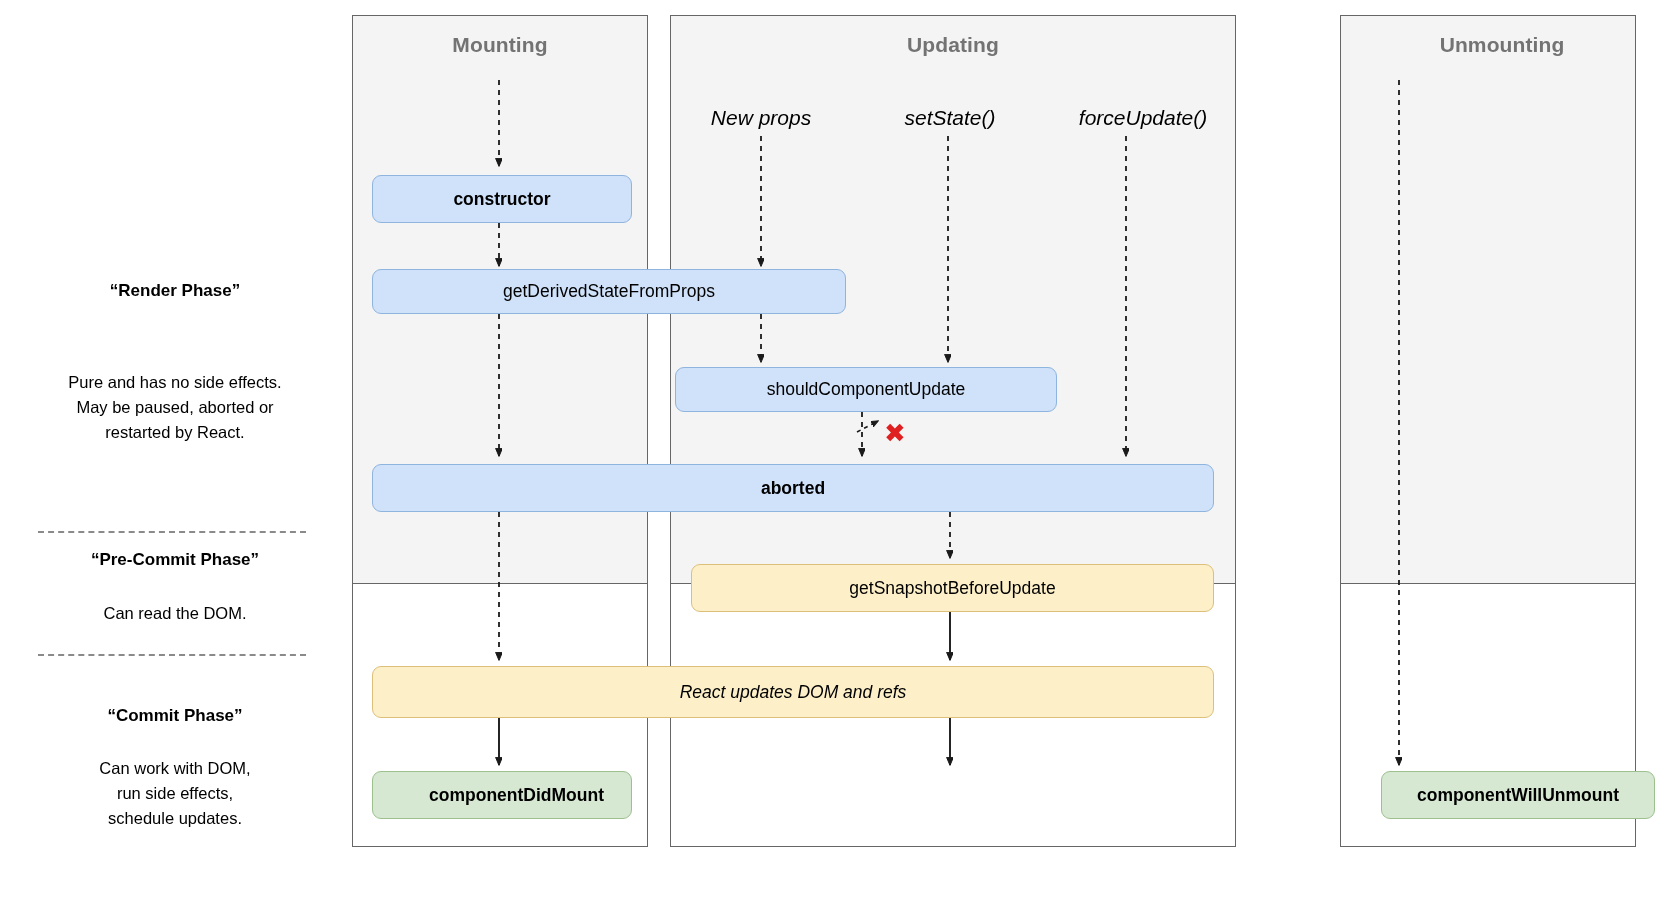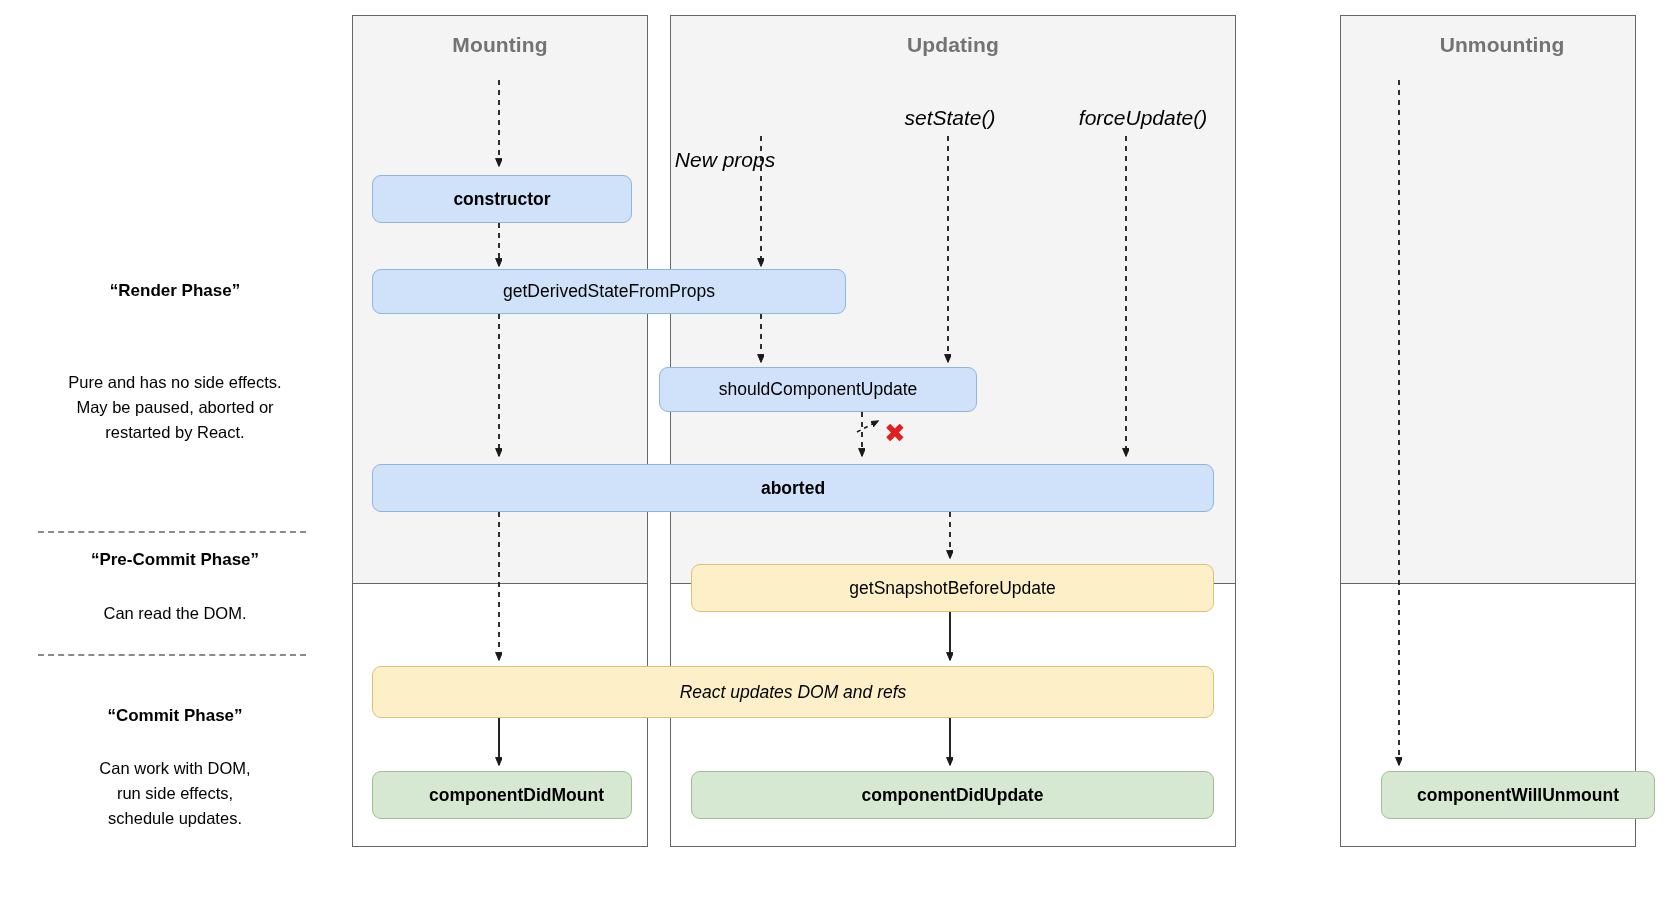--- a/index.html
+++ b/index.html
@@ -139,21 +139,21 @@
   <div class="legend-title" style="left:10px; top:550px; width:330px;">“Pre-Commit Phase”</div>
   <div class="legend-body" style="left:10px; top:601px; width:330px; white-space:pre-line;">Can read the DOM.</div>
 
   <div class="legend-rule" style="left:38px; top:654px; width:268px;"></div>
 
   <div class="legend-title" style="left:10px; top:706px; width:330px;">“Commit Phase”</div>
   <div class="legend-body" style="left:10px; top:756px; width:330px; white-space:pre-line;">Can work with DOM,
 run side effects,
 schedule updates.</div>
 
-  <div class="trigger" style="left:629px; top:106px; width:192px;margin-top:42px;">New props</div>
+  <div class="trigger" style="left:665px; top:106px; width:192px;">New props</div>
   <div class="trigger" style="left:854px; top:106px; width:192px;">setState()</div>
   <div class="trigger" style="left:1032px; top:106px; width:222px;">forceUpdate()</div>
 
   <svg class="conn" style="left:0; top:0;" width="1674" height="917">
     <defs>
       <marker id="arrowhead" markerWidth="9" markerHeight="9" refX="7.6" refY="3.4" orient="auto" markerUnits="userSpaceOnUse">
         <path d="M0,0 L8,3.4 L0,6.8 z" fill="#1a1a1a" stroke="none"></path>
       </marker>
       <marker id="arrowhead-sm" markerWidth="8" markerHeight="8" refX="6.6" refY="3" orient="auto" markerUnits="userSpaceOnUse">
         <path d="M0,0 L7,3 L0,6 z" fill="#1a1a1a" stroke="none"></path>
@@ -190,27 +190,26 @@
 
     <line x1="1399" y1="80" x2="1399" y2="765" stroke-width="1.8" stroke-dasharray="5,5" marker-end="url(#arrowhead)"></line>
   </svg>
 
   <div class="xmark" style="left:884px; top:420px;">✖</div>
 
   <div class="node blue bold" style="left:372px; top:175px; width:260px; height:48px;">constructor</div>
 
   <div class="node blue" style="left:372px; top:269px; width:474px; height:45px;">getDerivedStateFromProps</div>
 
-  <div class="node blue" style="left:659px; top:367px; width:318px; height:45px;">shouldComponentUpdate</div>
+  <div class="node blue" style="left:675px; top:367px; width:382px; height:45px;">shouldComponentUpdate</div>
 
   <div class="node blue bold" style="left:372px; top:464px; width:842px; height:48px;">aborted</div>
 
   <div class="node yellow" style="left:691px; top:564px; width:523px; height:48px;">getSnapshotBeforeUpdate</div>
 
   <div class="node yellow italic" style="left:372px; top:666px; width:842px; height:52px;">React updates DOM and refs</div>
 
   <div class="node green bold" style="left:372px; top:771px; width:260px; height:48px;padding-left:29px;">componentDidMount</div>
 
-  <div class="node green bold" style="left:691px; top:771px; width:523px; height:48px;">componentDidUpdate</div>
 
   <div class="node green bold" style="left:1381px; top:771px; width:274px; height:48px;">componentWillUnmount</div>
 
 </div>
 
 </body></html>

